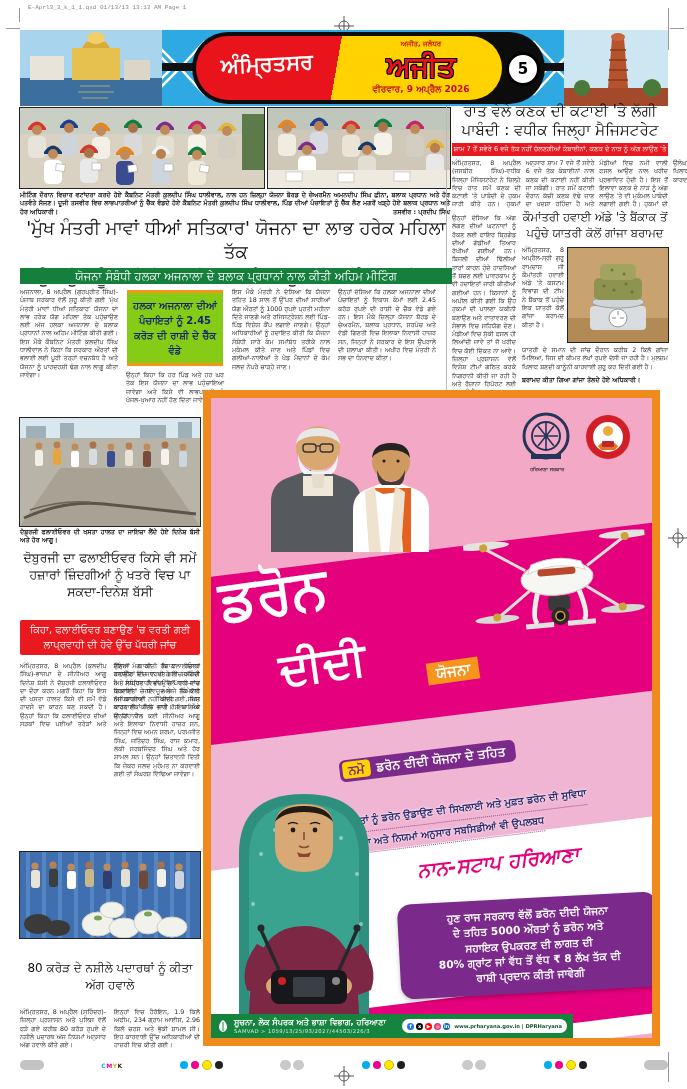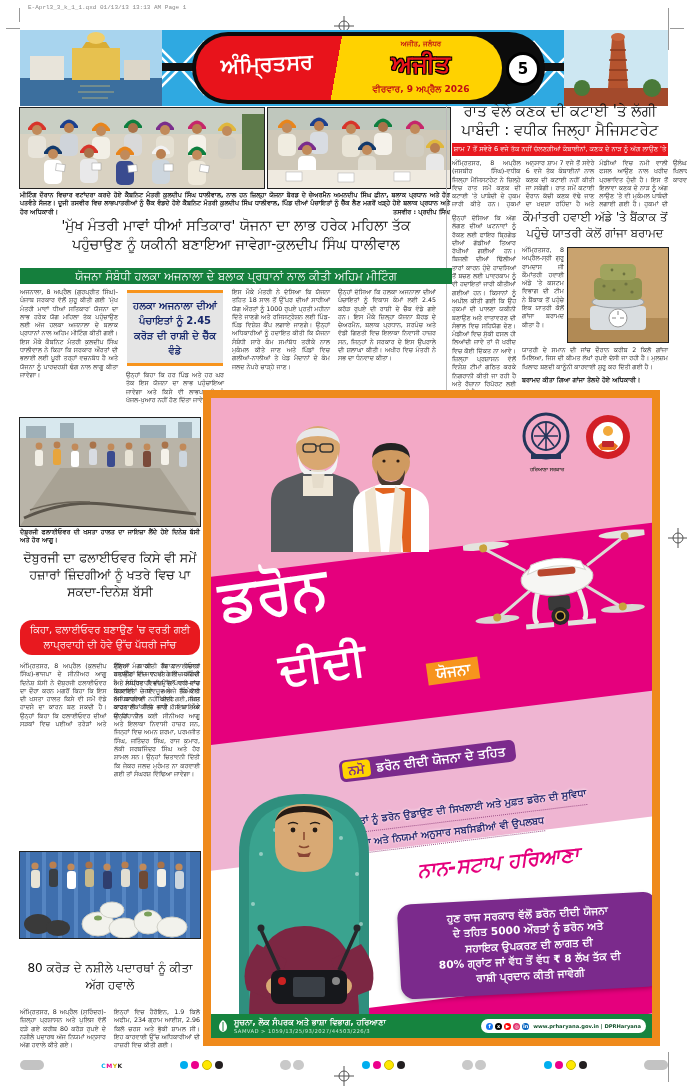--- a/index.html
+++ b/index.html
@@ -14,48 +14,48 @@
   .photo{outline:1px solid #222;background:#ddd}
   .vrule{width:1px;background:#bbb}
   
   .mh{left:20px;top:30px;width:648px;height:76px}
   .mh-bar{left:0;top:33px;width:648px;height:8px;background:#111}
   .mh-pill-black{left:172px;top:2px;width:353px;height:72px;background:#0c0c0c;border-radius:36px}
   .mh-pill{left:176px;top:6px;width:306px;height:64px;border-radius:32px;overflow:hidden;
            background:linear-gradient(100deg,#e8131b 0 46%,#ffd200 46% 100%)}
   .mh-city{left:2px;top:16px;width:138px;color:#fff;font-size:21px;font-weight:bold;text-align:center;transform:rotate(-3deg)}
   .mh-ed{left:150px;top:4px;width:150px;color:#c00d14;font-size:7px;font-weight:bold;text-align:center}
-  .mh-paper{left:150px;top:14px;width:150px;color:#e8131b;font-size:24px;font-weight:bold;text-align:center;
+  .mh-paper{left:150px;top:14px;width:150px;color:#e8131b;font-size:28px;font-weight:bold;text-align:center;
             text-shadow:1px 1px 0 #000,-1px 1px 0 #000,1px -1px 0 #000,-1px -1px 0 #000}
   .mh-date{left:148px;top:48px;width:154px;color:#c00d14;font-size:9px;font-weight:bold;text-align:center}
   .mh-page{left:486px;top:22px;width:28px;height:28px;border-radius:50%;background:#fff;border:3px solid #000;
            color:#000;font-size:15px;font-weight:bold;text-align:center;line-height:28px}
   
   .green-strip{background:#157f3d;font-size:11.5px;line-height:16px}
   .red-strip{background:#e8191f;font-size:6.6px;line-height:13px}
-  .red-box{background:#e8191f;font-size:10px;line-height:1.45;padding:3px 4px;border-radius:12px}
-  .pullbox{border-top:3px solid #f7941d;border-bottom:3px solid #f7941d;background:#e5e5e5;
+  .red-box{background:#e8191f;font-size:10px;line-height:1.45;padding:3px 4px;border-radius:2px}
+  .pullbox{border-top:3px solid #f7941d;border-bottom:3px solid #f7941d;background:#84cc16;
            color:#16276b;font-weight:bold;font-size:10px;line-height:1.5;text-align:center;
            padding:5px 2px;margin:2px 1px 5px}
   .cols2{column-count:2;column-gap:7px}
   .cols3{column-count:3;column-gap:5px}
   
   .ad{left:203px;top:390px;width:457px;height:656px;border:8px solid #ef8a1c;box-sizing:border-box;background:#f3a9c6}
   .ad-in{position:absolute;left:0;top:0;width:441px;height:640px;overflow:hidden}
   .band{position:absolute;left:-45px;width:570px;transform:rotate(-7deg)}
   .ad-t1{font-weight:800;color:#fff;transform:rotate(-8deg);line-height:1}
   .ad-banner{transform:rotate(-7deg);background:#7b2a8c;border-radius:6px;padding:3px 10px 3px 3px;
              color:#fff;font-weight:bold;font-size:12.5px;white-space:nowrap;display:inline-block}
   .ad-banner .nm{background:#ffd400;color:#7b2a8c;border-radius:4px;padding:1px 6px;margin-right:6px}
   .ad-bullets{transform:rotate(-7deg);color:#252a6e;font-weight:bold;font-size:9.8px;line-height:2.1;
               text-shadow:0 0 3px #fce4ef,0 0 3px #fce4ef}
   .ad-slogan{transform:rotate(-6deg);color:#e5007d;font-weight:bold;font-style:italic;font-size:20px;white-space:nowrap}
   .ad-offer{transform:rotate(-3deg);background:#7b2a8c;border-radius:14px;color:#fff;font-weight:bold;
             font-size:10.6px;line-height:1.45;text-align:center;padding:9px 6px;box-shadow:0 2px 4px rgba(0,0,0,.25)}
-  .ad-green{position:absolute;left:0;bottom:0;width:441px;height:24px;background:#16843f;z-index:9;
+  .ad-green{position:absolute;left:0;bottom:0;width:362px;height:24px;background:#16843f;z-index:9;
             display:flex;align-items:center;padding:0 6px;box-sizing:border-box;gap:5px}
   .ad-green .dept{color:#fff;font-size:8.2px;font-weight:bold;line-height:1.1}
   .ad-green .samvad{color:#cdeedd;font-size:5.3px;letter-spacing:.4px}
   .socialbox{margin-left:auto;background:#fff;border-radius:7px;height:14px;display:flex;align-items:center;
              padding:0 5px;gap:2px}
   .sdot{width:7px;height:7px;border-radius:50%;display:inline-block;color:#fff;font-size:5px;line-height:7px;text-align:center;font-weight:bold}
   .socialbox .stxt{font-size:5.2px;color:#14532d;font-weight:bold;margin-left:2px}
   
   .printhead{left:28px;top:4px;font-family:"Liberation Mono",monospace;font-size:6px;color:#888}
   .cross{position:absolute;width:20px;height:20px}
@@ -291,21 +291,21 @@
         <circle cx="46" cy="42" r="1.6"></circle>
         <circle cx="58" cy="36" r="1.6"></circle>
         <circle cx="64" cy="44" r="1.6"></circle>
         <circle cx="44" cy="22" r="1.4"></circle>
         <circle cx="56" cy="26" r="1.4"></circle>
       </g>
   </svg>
   <div class="abs body-txt" style="left:522px;top:346px;width:146px;height:28px">ਯਾਤਰੀ ਦੇ ਸਮਾਨ ਦੀ ਜਾਂਚ ਦੌਰਾਨ ਕਰੀਬ 2 ਕਿਲੋ ਗਾਂਜਾ ਮਿਲਿਆ, ਜਿਸ ਦੀ ਕੀਮਤ ਲੱਖਾਂ ਰੁਪਏ ਦੱਸੀ ਜਾ ਰਹੀ ਹੈ। ਮੁਲਜ਼ਮ ਖਿਲਾਫ ਬਣਦੀ ਕਾਨੂੰਨੀ ਕਾਰਵਾਈ ਸ਼ੁਰੂ ਕਰ ਦਿੱਤੀ ਗਈ ਹੈ।</div>
   <div class="abs cap" style="left:522px;top:376px;width:146px">ਬਰਾਮਦ ਕੀਤਾ ਗਿਆ ਗਾਂਜਾ ਤੋਲਦੇ ਹੋਏ ਅਧਿਕਾਰੀ।</div>
 
-  <div class="abs hl" style="left:20px;top:216px;width:432px;font-size:14px;line-height:1.35">
+  <div class="abs hl" style="left:20px;top:216px;width:432px;font-size:18px;line-height:1.35">
     <div>'ਮੁੱਖ ਮੰਤਰੀ ਮਾਵਾਂ ਧੀਆਂ ਸਤਿਕਾਰ' ਯੋਜਨਾ ਦਾ ਲਾਭ ਹਰੇਕ ਮਹਿਲਾ ਤੱਕ</div>
     <div>ਪਹੁੰਚਾਉਣ ਨੂੰ ਯਕੀਨੀ ਬਣਾਇਆ ਜਾਵੇਗਾ-ਕੁਲਦੀਪ ਸਿੰਘ ਧਾਲੀਵਾਲ</div>
   </div>
   <div class="abs strip green-strip" style="left:20px;top:268px;width:432px;height:16px">ਯੋਜਨਾ ਸੰਬੰਧੀ ਹਲਕਾ ਅਜਨਾਲਾ ਦੇ ਬਲਾਕ ਪ੍ਰਧਾਨਾਂ ਨਾਲ ਕੀਤੀ ਅਹਿਮ ਮੀਟਿੰਗ</div>
   <div class="abs body-txt" style="left:20px;top:288px;width:98px;height:124px">ਅਜਨਾਲਾ, 8 ਅਪ੍ਰੈਲ (ਗੁਰਪ੍ਰੀਤ ਸਿੰਘ)-ਪੰਜਾਬ ਸਰਕਾਰ ਵੱਲੋਂ ਸ਼ੁਰੂ ਕੀਤੀ ਗਈ 'ਮੁੱਖ ਮੰਤਰੀ ਮਾਵਾਂ ਧੀਆਂ ਸਤਿਕਾਰ' ਯੋਜਨਾ ਦਾ ਲਾਭ ਹਰੇਕ ਯੋਗ ਮਹਿਲਾ ਤੱਕ ਪਹੁੰਚਾਉਣ ਲਈ ਅੱਜ ਹਲਕਾ ਅਜਨਾਲਾ ਦੇ ਬਲਾਕ ਪ੍ਰਧਾਨਾਂ ਨਾਲ ਅਹਿਮ ਮੀਟਿੰਗ ਕੀਤੀ ਗਈ। ਇਸ ਮੌਕੇ ਕੈਬਨਿਟ ਮੰਤਰੀ ਕੁਲਦੀਪ ਸਿੰਘ ਧਾਲੀਵਾਲ ਨੇ ਕਿਹਾ ਕਿ ਸਰਕਾਰ ਔਰਤਾਂ ਦੀ ਭਲਾਈ ਲਈ ਪੂਰੀ ਤਰ੍ਹਾਂ ਵਚਨਬੱਧ ਹੈ ਅਤੇ ਯੋਜਨਾ ਨੂੰ ਪਾਰਦਰਸ਼ੀ ਢੰਗ ਨਾਲ ਲਾਗੂ ਕੀਤਾ ਜਾਵੇਗਾ।</div>
   <div class="abs" style="left:126px;top:288px;width:98px;height:124px">
     <div class="pullbox">ਹਲਕਾ ਅਜਨਾਲਾ ਦੀਆਂ ਪੰਚਾਇਤਾਂ ਨੂੰ 2.45 ਕਰੋੜ ਦੀ ਰਾਸ਼ੀ ਦੇ ਚੈੱਕ ਵੰਡੇ</div>
     <div class="body-txt">ਉਨ੍ਹਾਂ ਕਿਹਾ ਕਿ ਹਰ ਪਿੰਡ ਅਤੇ ਹਰ ਘਰ ਤੱਕ ਇਸ ਯੋਜਨਾ ਦਾ ਲਾਭ ਪਹੁੰਚਾਇਆ ਜਾਵੇਗਾ ਅਤੇ ਕਿਸੇ ਵੀ ਲਾਭਪਾਤਰੀ ਨੂੰ ਖੱਜਲ-ਖੁਆਰ ਨਹੀਂ ਹੋਣ ਦਿੱਤਾ ਜਾਵੇਗਾ।</div>
   </div>
   <div class="abs body-txt" style="left:232px;top:288px;width:98px;height:124px">ਇਸ ਮੌਕੇ ਮੰਤਰੀ ਨੇ ਦੱਸਿਆ ਕਿ ਯੋਜਨਾ ਤਹਿਤ 18 ਸਾਲ ਤੋਂ ਉੱਪਰ ਦੀਆਂ ਸਾਰੀਆਂ ਯੋਗ ਔਰਤਾਂ ਨੂੰ 1000 ਰੁਪਏ ਪ੍ਰਤੀ ਮਹੀਨਾ ਦਿੱਤੇ ਜਾਣਗੇ ਅਤੇ ਰਜਿਸਟ੍ਰੇਸ਼ਨ ਲਈ ਪਿੰਡ-ਪਿੰਡ ਵਿਸ਼ੇਸ਼ ਕੈਂਪ ਲਗਾਏ ਜਾਣਗੇ। ਉਨ੍ਹਾਂ ਅਧਿਕਾਰੀਆਂ ਨੂੰ ਹਦਾਇਤ ਕੀਤੀ ਕਿ ਯੋਜਨਾ ਸੰਬੰਧੀ ਸਾਰੇ ਕੰਮ ਸਮਾਂਬੱਧ ਤਰੀਕੇ ਨਾਲ ਮੁਕੰਮਲ ਕੀਤੇ ਜਾਣ ਅਤੇ ਪਿੰਡਾਂ ਵਿਚ ਗਲੀਆਂ-ਨਾਲੀਆਂ ਤੇ ਖੇਡ ਮੈਦਾਨਾਂ ਦੇ ਕੰਮ ਜਲਦ ਨੇਪਰੇ ਚਾੜ੍ਹੇ ਜਾਣ।</div>

